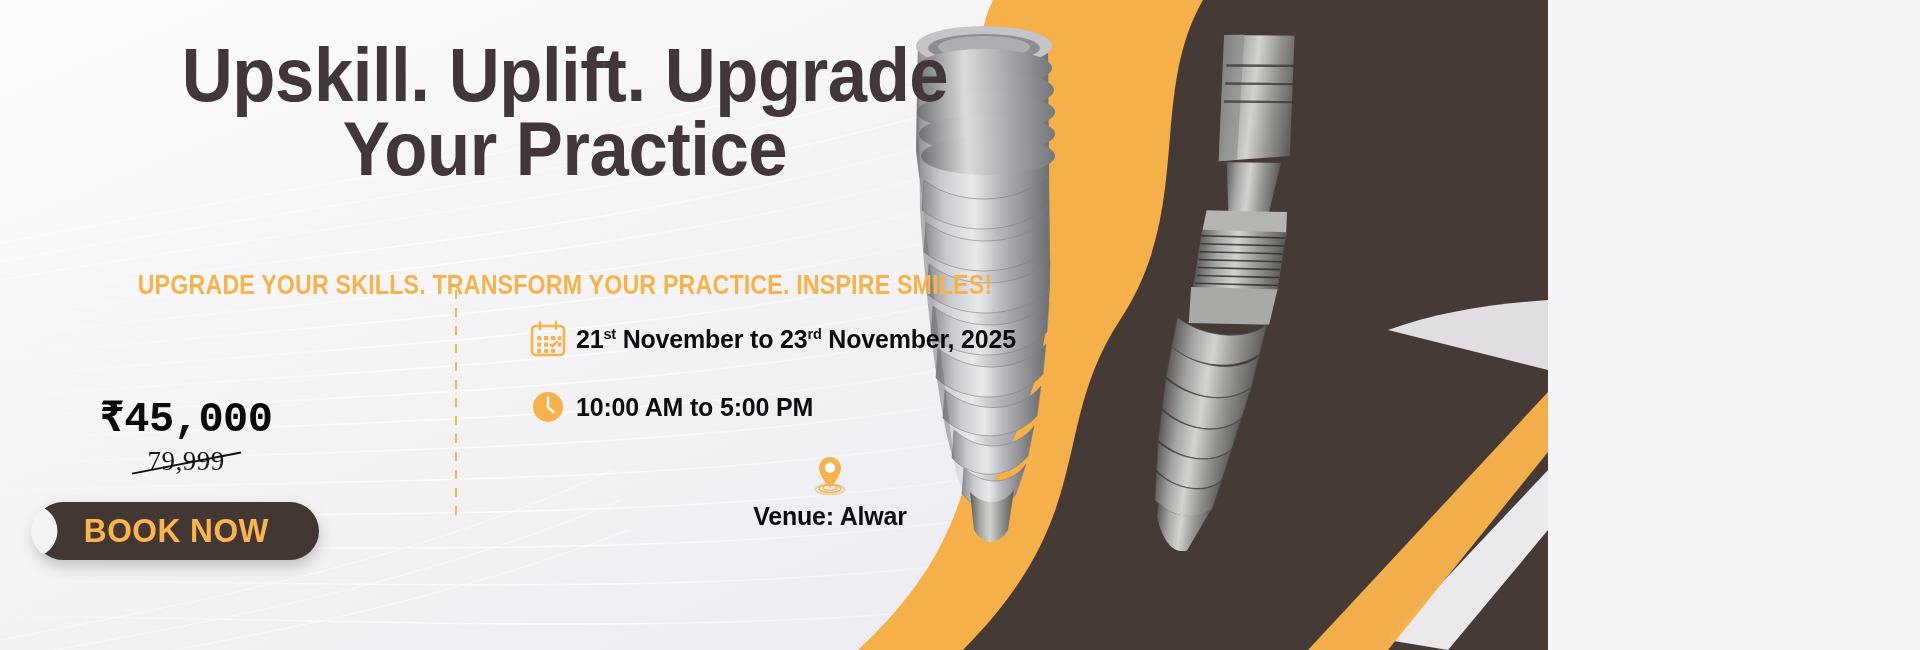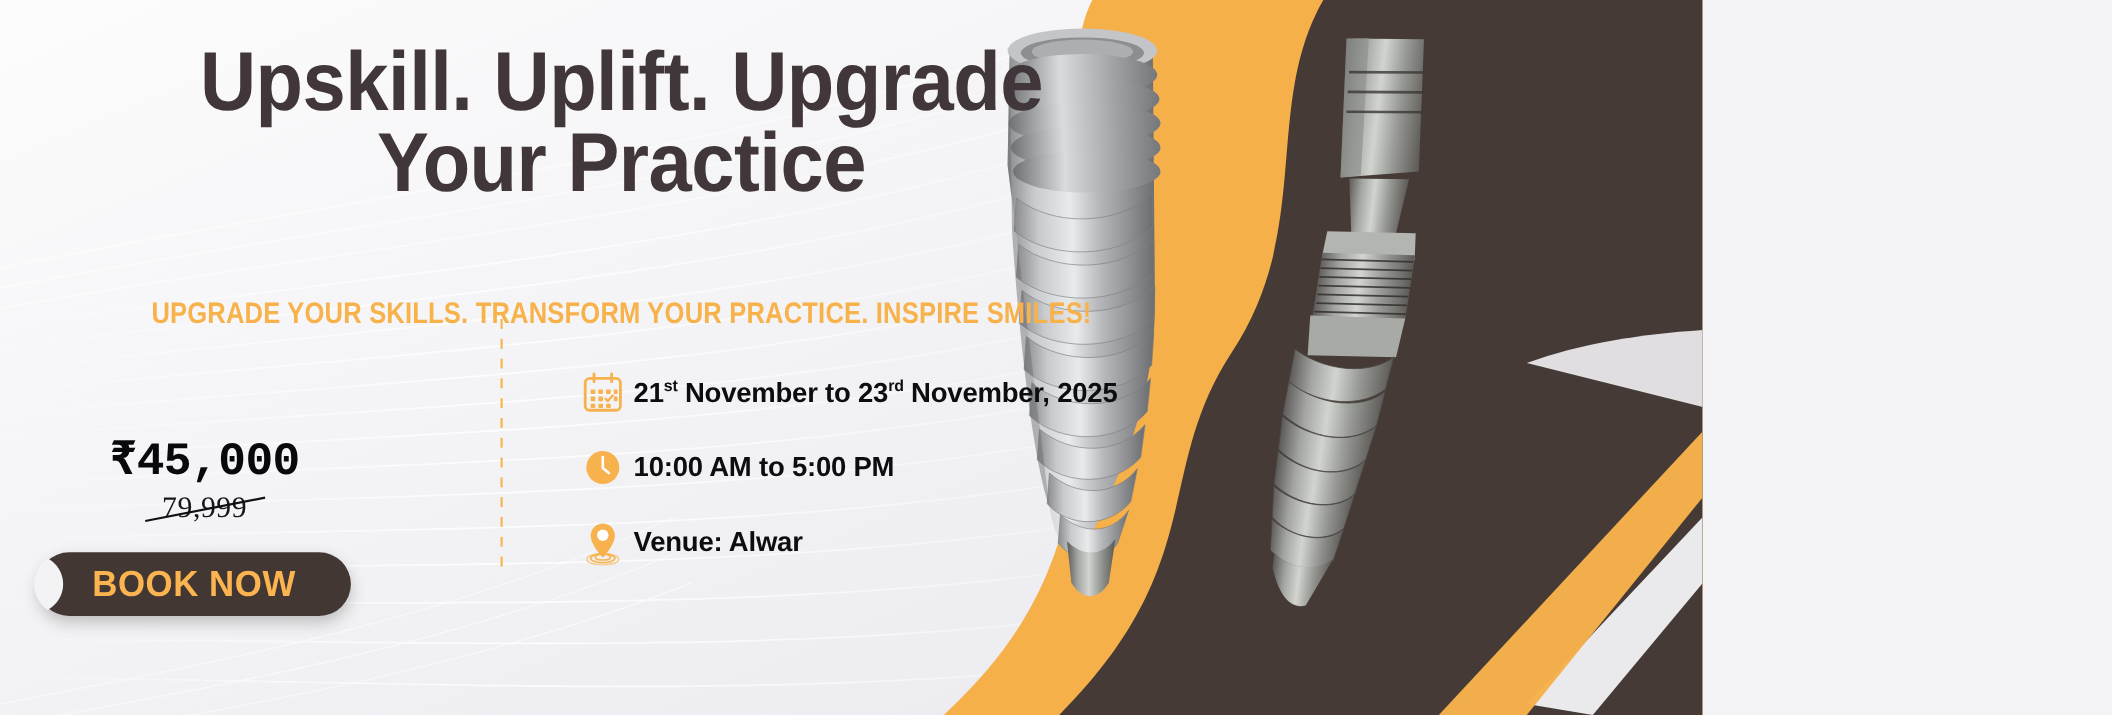--- a/index.html
+++ b/index.html
@@ -101,32 +101,32 @@
 
   
   .divider {
     position:absolute; left:455px; top:290px;
     width:2px; height:230px;
     background-image:linear-gradient(to bottom,#f6b64f 0 9px, transparent 9px 18px);
     background-size:2px 18px;
   }
 
   
-  .details { position:absolute; left:520px; top:314px; width:620px; }
+  .details { position:absolute; left:520px; top:296px; width:620px; }
   .row { display:flex; align-items:center; height:58px; margin-bottom:2px; }
   .row .ico { width:56px; flex:0 0 56px; display:flex; align-items:center; justify-content:center; }
   .row .txt {
     font-size:25px; font-weight:700; color:#0c0d10;
     letter-spacing:-0.2px; white-space:nowrap;
     font-family:"Liberation Sans", sans-serif;
   }
   .row .txt sup { font-size:0.58em; font-weight:700; vertical-align:super; }
   #row-date { margin-top:14px; }
   #row-time { margin-top:10px; }
-  #row-venue { margin-top:10px; }
+  #row-venue { margin-top:10px;flex-direction:column; }
 </style>
 </head>
 <body>
 
 <div class="banner">
 
   <div class="bg-texture">
     <svg viewBox="0 0 1920 650" preserveAspectRatio="none">
       <defs>
         <linearGradient id="bgg" x1="0" y1="0" x2="1" y2="1">

